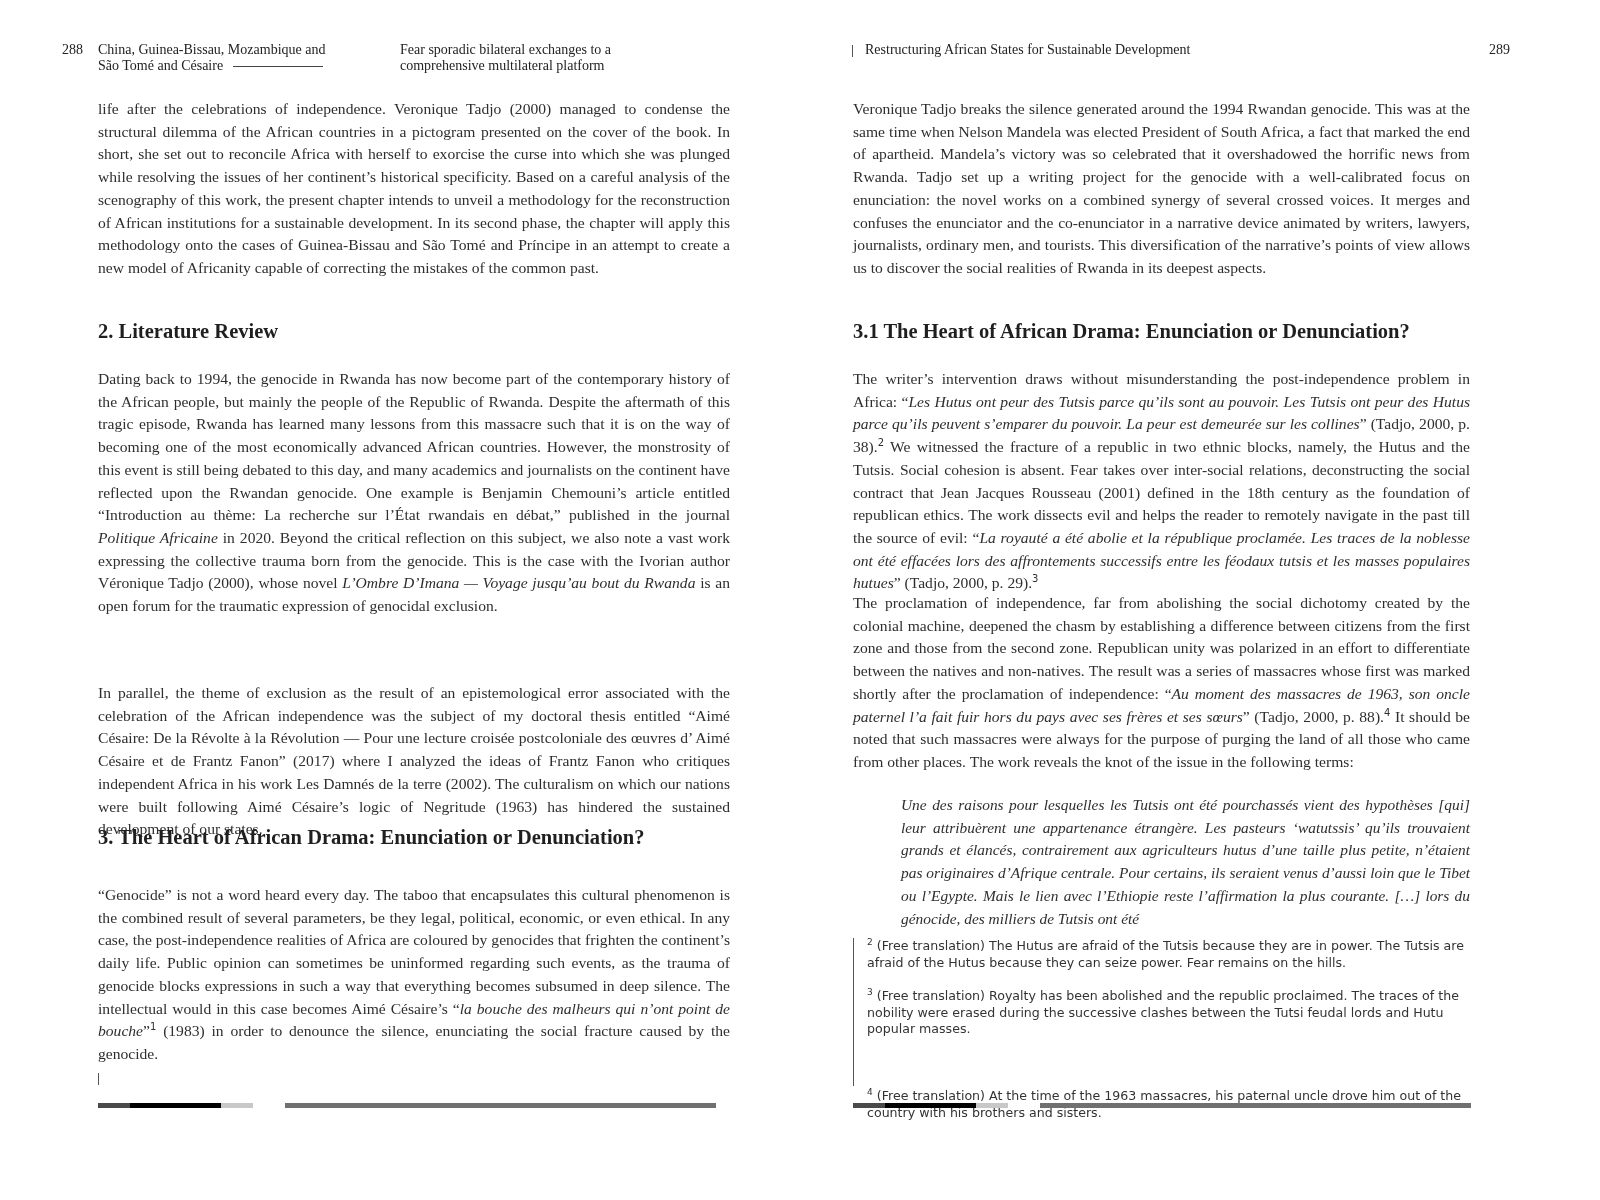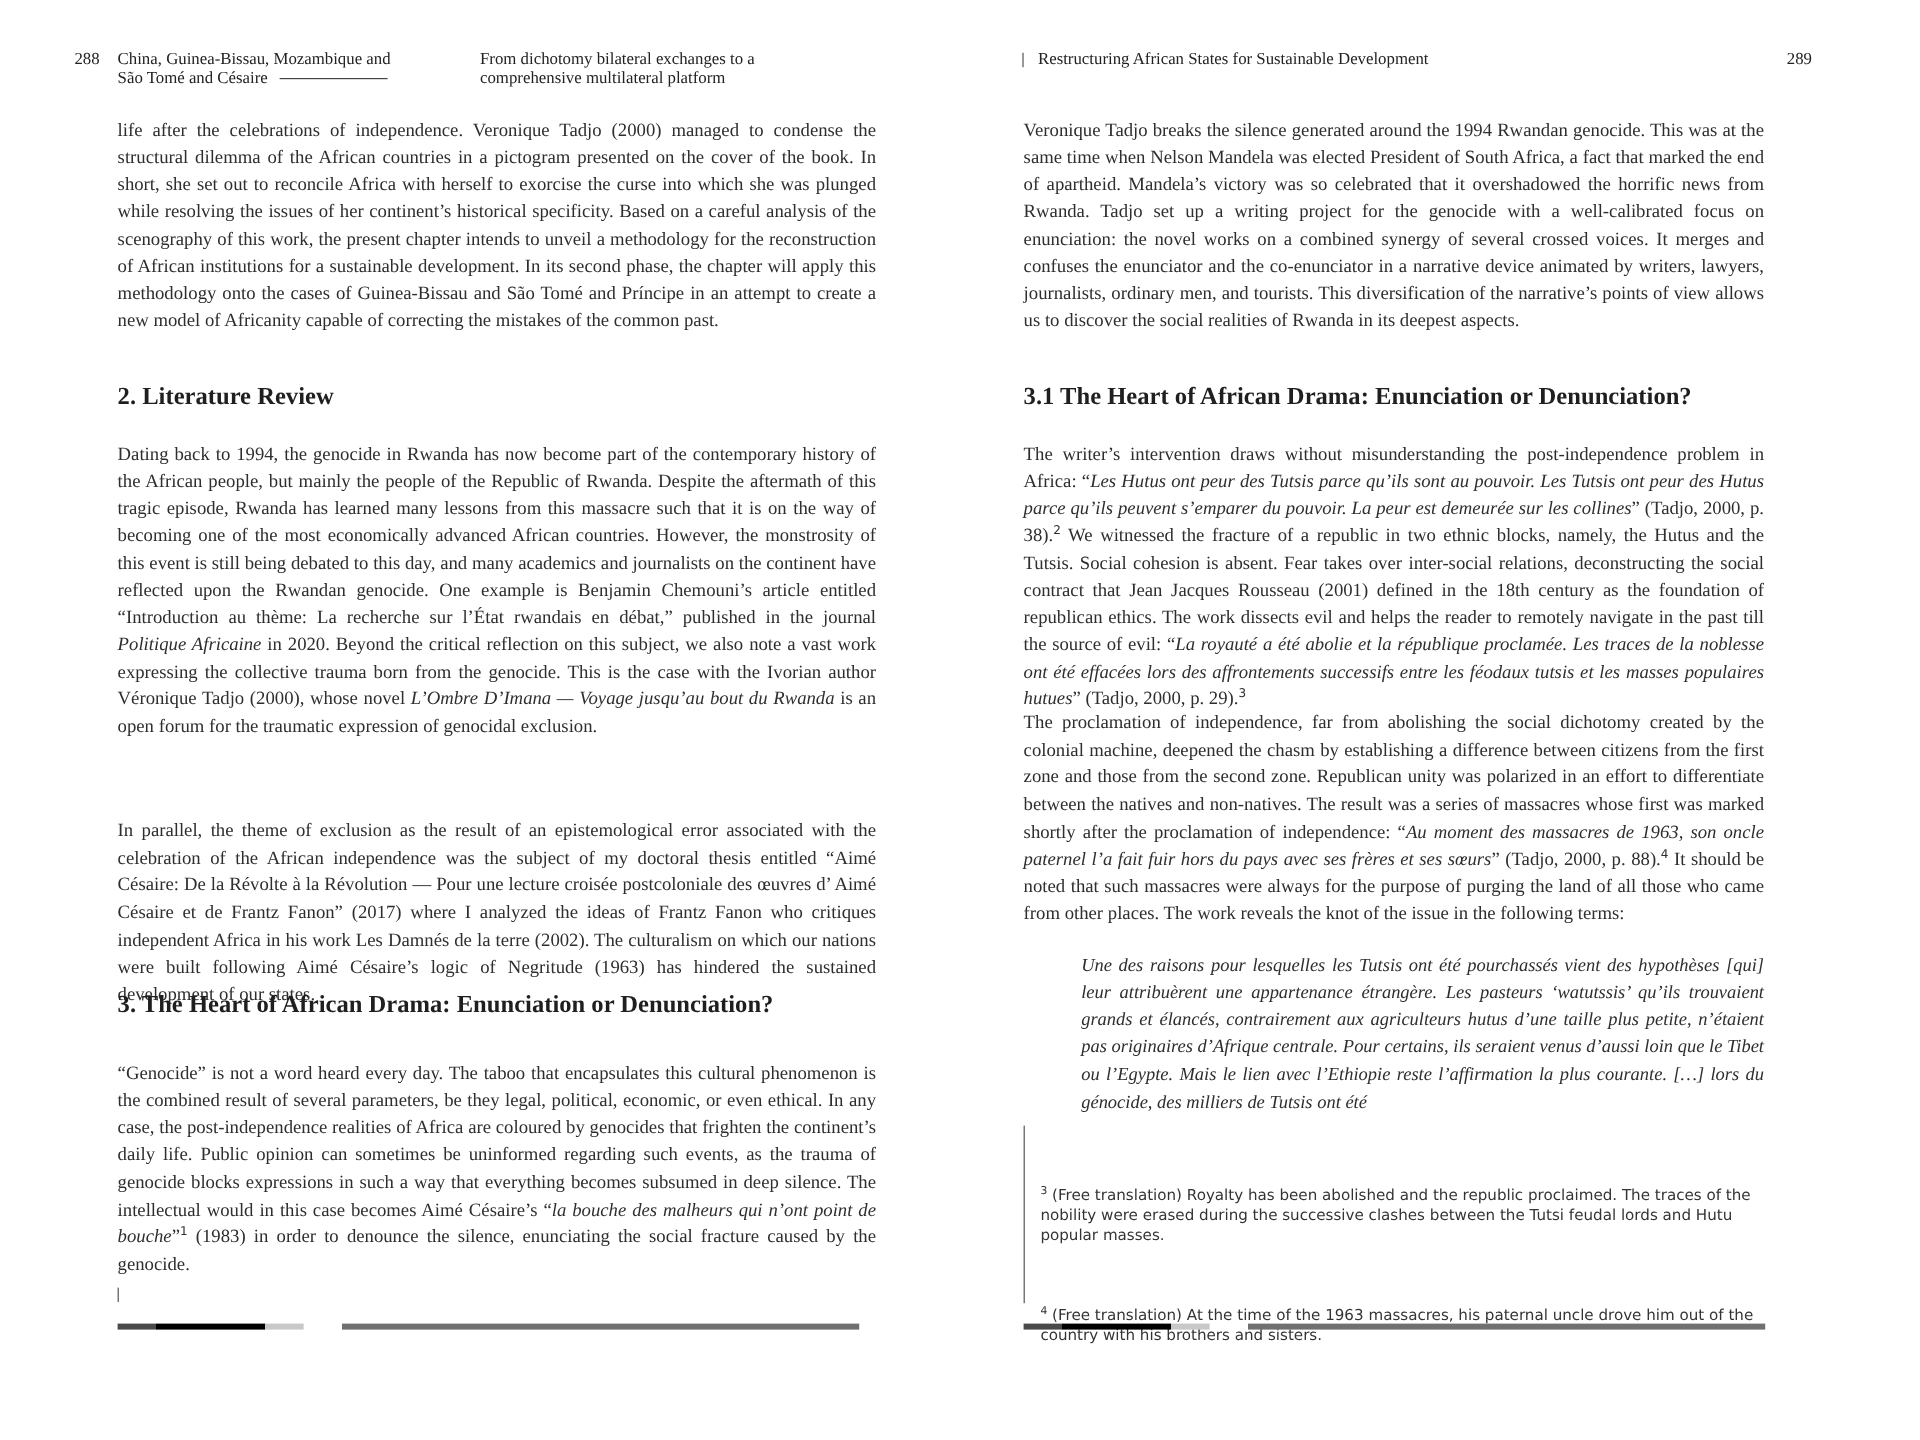--- a/index.html
+++ b/index.html
@@ -33,21 +33,21 @@
 
 <div class="page page-left">
   <div class="hdr" style="left:62px;">
     <span class="hdr-num">288</span>
   </div>
   <div class="hdr" style="left:98px;">
     <div>China, Guinea-Bissau, Mozambique and</div>
     <div><span>São Tomé and Césaire</span><span class="hdr-line"></span></div>
   </div>
   <div class="hdr" style="left:400px;">
-    <div>From dichotomy bilateral exchanges to a</div>
+    <div>Fear sporadic bilateral exchanges to a</div>
     <div>comprehensive multilateral platform</div>
   </div>
 
   <div class="body-col" style="left:98px; top:98px;">
     <p>life after the celebrations of independence. Veronique Tadjo (2000) managed to condense the structural dilemma of the African countries in a pictogram presented on the cover of the book. In short, she set out to reconcile Africa with herself to exorcise the curse into which she was plunged while resolving the issues of her continent’s historical specificity. Based on a careful analysis of the scenography of this work, the present chapter intends to unveil a methodology for the reconstruction of African institutions for a sustainable development. In its second phase, the chapter will apply this methodology onto the cases of Guinea-Bissau and São Tomé and Príncipe in an attempt to create a new model of Africanity capable of correcting the mistakes of the common past.</p>
   </div>
 
   <div class="heading" style="left:98px; top:320px;">2. Literature Review</div>
 
   <div class="body-col" style="left:98px; top:368px;">
@@ -88,20 +88,23 @@
     <p><span>The writer’s intervention draws without misunderstanding the post-independence problem in Africa: “</span><i>Les Hutus ont peur des Tutsis parce qu’ils sont au pouvoir. Les Tutsis ont peur des Hutus parce qu’ils peuvent s’emparer du pouvoir. La peur est demeurée sur les collines</i><span>” (Tadjo, 2000, p. 38).</span><sup>2</sup><span> We witnessed the fracture of a republic in two ethnic blocks, namely, the Hutus and the Tutsis. Social cohesion is absent. Fear takes over inter-social relations, deconstructing the social contract that Jean Jacques Rousseau (2001) defined in the 18th century as the foundation of republican ethics. The work dissects evil and helps the reader to remotely navigate in the past till the source of evil: “</span><i>La royauté a été abolie et la république proclamée. Les traces de la noblesse ont été effacées lors des affrontements successifs entre les féodaux tutsis et les masses populaires hutues</i><span>” (Tadjo, 2000, p. 29).</span><sup>3</sup></p>
   </div>
 
   <div class="body-col" style="left:53px; top:592px; width:617px;">
     <p><span>The proclamation of independence, far from abolishing the social dichotomy created by the colonial machine, deepened the chasm by establishing a difference between citizens from the first zone and those from the second zone. Republican unity was polarized in an effort to differentiate between the natives and non-natives. The result was a series of massacres whose first was marked shortly after the proclamation of independence: “</span><i>Au moment des massacres de 1963, son oncle paternel l’a fait fuir hors du pays avec ses frères et ses sœurs</i><span>” (Tadjo, 2000, p. 88).</span><sup>4</sup><span> It should be noted that such massacres were always for the purpose of purging the land of all those who came from other places. The work reveals the knot of the issue in the following terms:</span></p>
   </div>
 
   <div class="quote" style="left:101px; top:794px; width:569px;">Une des raisons pour lesquelles les Tutsis ont été pourchassés vient des hypothèses [qui] leur attribuèrent une appartenance étrangère. Les pasteurs ‘watutssis’ qu’ils trouvaient grands et élancés, contrairement aux agriculteurs hutus d’une taille plus petite, n’étaient pas originaires d’Afrique centrale. Pour certains, ils seraient venus d’aussi loin que le Tibet ou l’Egypte. Mais le lien avec l’Ethiopie reste l’affirmation la plus courante. […] lors du génocide, des milliers de Tutsis ont été</div>
 
   <div class="fn-rule" style="left:53px; top:938px; height:148px;"></div>
+  <div class="fn" style="left:67px; top:938px; width:600px;">
+    <sup>2</sup><span> (Free translation) The Hutus are afraid of the Tutsis because they are in power. The Tutsis are afraid of the Hutus because they can seize power. Fear remains on the hills.</span>
+  </div>
   <div class="fn" style="left:67px; top:988px; width:600px;">
     <sup>3</sup><span> (Free translation) Royalty has been abolished and the republic proclaimed. The traces of the nobility were erased during the successive clashes between the Tutsi feudal lords and Hutu popular masses.</span>
   </div>
   <div class="fn" style="left:67px; top:1088px; width:600px;">
     <sup>4</sup><span> (Free translation) At the time of the 1963 massacres, his paternal uncle drove him out of the country with his brothers and sisters.</span>
   </div>
 
   <div class="bar" style="left:53px; top:1103px; width:32px; background:#4a4a4a;"></div>
   <div class="bar" style="left:85px; top:1103px; width:91px; background:#000;"></div>
   <div class="bar" style="left:176px; top:1103px; width:32px; background:#c8c8c8;"></div>

